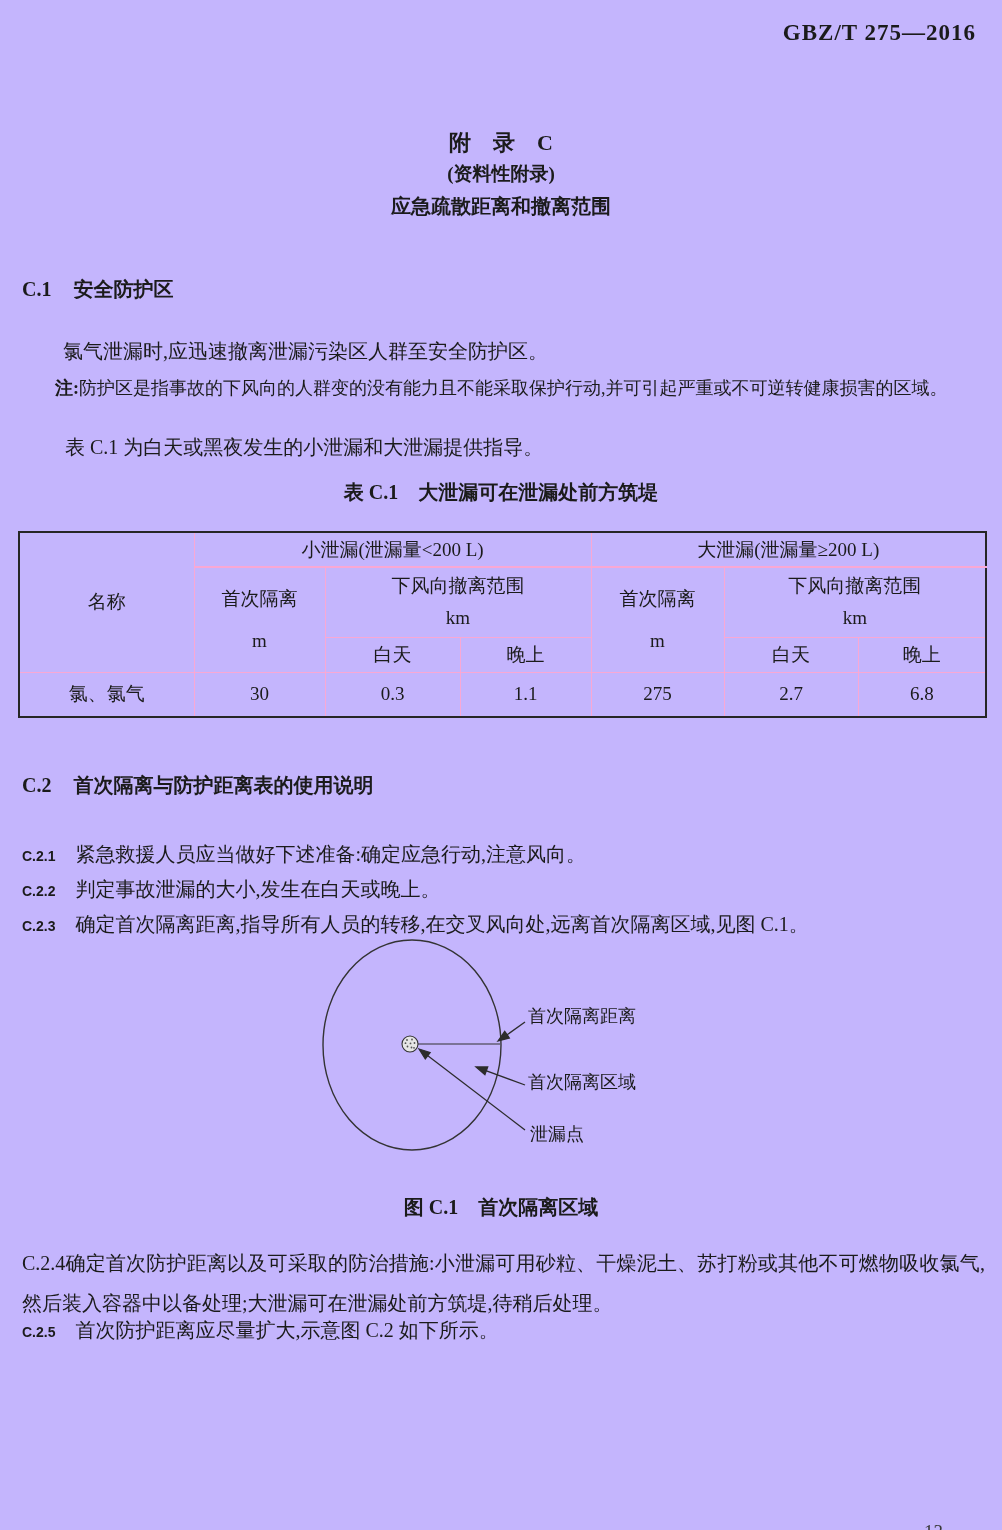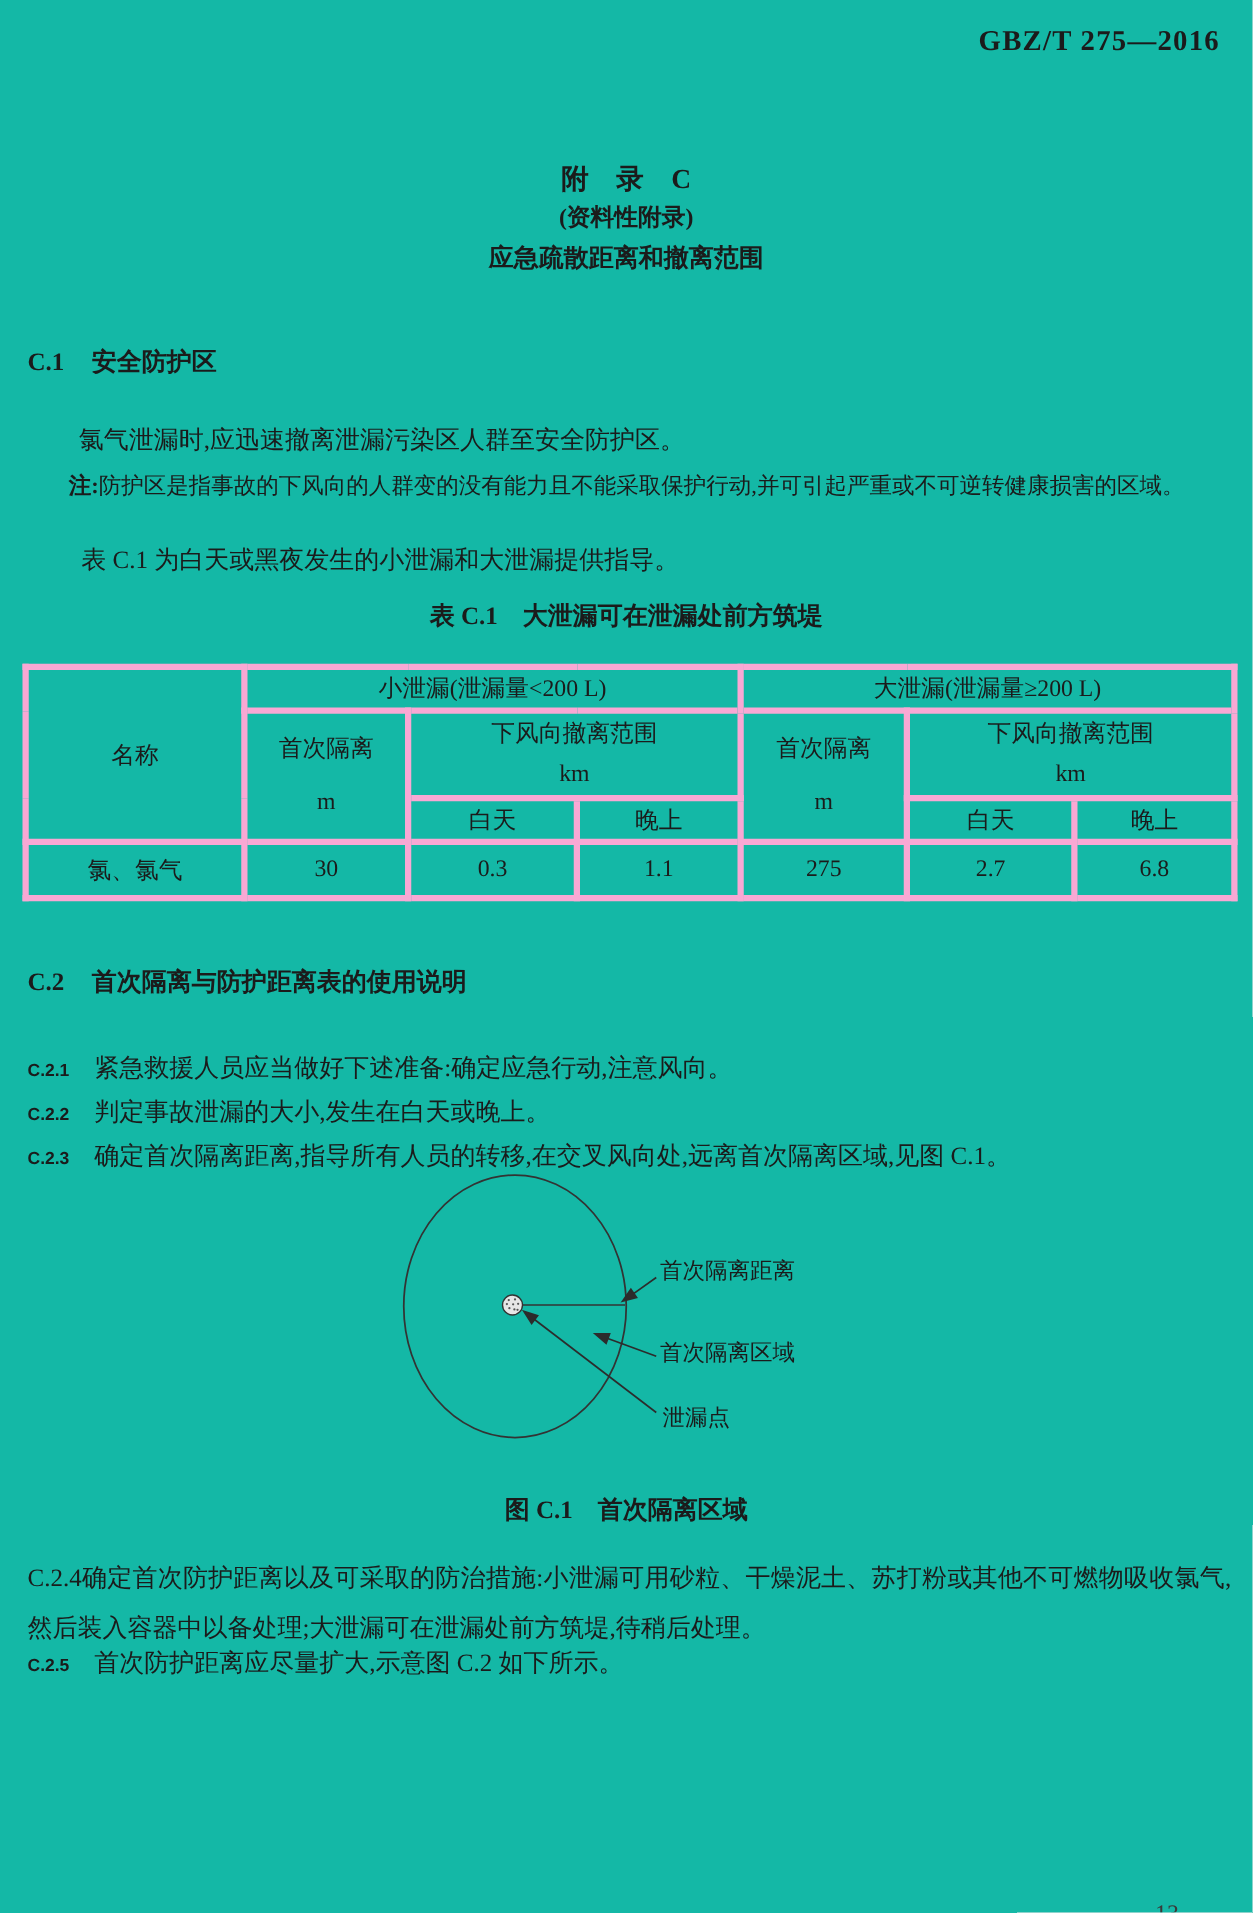--- a/index.html
+++ b/index.html
@@ -1,17 +1,17 @@
 <!DOCTYPE html>
 <html><head>
 <meta charset="utf-8">
 <style>
   html,body{margin:0;padding:0;background:#e9e9e9;}
   .page{
-    position:relative;width:1002px;height:1530px;background:#14b8a6;
+    position:relative;width:1002px;height:1530px;background:#c4b5fd;
     font-family:"Liberation Serif","DejaVu Serif",serif;color:#1b1b1b;
     margin:0 auto;overflow:hidden;
   }
   .abs{position:absolute;}
   .b{font-weight:bold;}
   .hdr{right:26px;top:20px;font-weight:bold;font-size:23px;letter-spacing:1px;}
   .t1{left:0;right:0;top:128px;text-align:center;font-weight:bold;font-size:22px;white-space:pre;}
   .t2{left:0;right:0;top:161px;text-align:center;font-weight:bold;font-size:19px;}
   .t3{left:0;right:0;top:193px;text-align:center;font-weight:bold;font-size:20px;}
   .h1{left:22px;font-size:20px;font-weight:bold;}
@@ -19,21 +19,21 @@
   .hc1{top:276px;}
   .hc2{top:772px;}
   .p{font-size:20px;margin:0;}
   .p1{left:63px;top:338px;}
   .note{left:55px;top:371px;width:932px;font-size:18px;line-height:35px;
         padding-left:23px;text-indent:-23px;text-align:justify;margin:0;}
   .p2{left:65px;top:434px;}
   .tcap{left:0;right:0;top:479px;text-align:center;font-weight:bold;font-size:20px;white-space:pre;}
   table.tbl{position:absolute;left:18px;top:531px;width:967px;border-collapse:collapse;
         table-layout:fixed;font-size:19px;text-align:center;border:2px solid #262626;}
-  table.tbl td{border:5px solid #f9a8d4;padding:0;vertical-align:middle;overflow:hidden;}
+  table.tbl td{border:1px solid #f9a8d4;padding:0;vertical-align:middle;overflow:hidden;}
   .r1{height:35px;}.r2{height:70px;padding-left:48px;}.r3{height:35px;}.r4{height:45px;}
   td.bb2{border-bottom-width:2px !important;}
   .r4 td{border-top-width:2px;}
   .two div{line-height:32px;}
   .iso div{line-height:42px;}
   .cl{left:22px;font-size:20px;margin:0;white-space:nowrap;}
   .cl .num{font-weight:bold;font-family:"Liberation Sans","DejaVu Sans",sans-serif;
            font-size:14px;margin-right:20px;}
   .c21{top:841px;}.c22{top:876px;}.c23{top:911px;}
   .cw{left:22px;width:963px;font-size:20px;line-height:40px;margin:0;text-align:justify;white-space:normal;}

